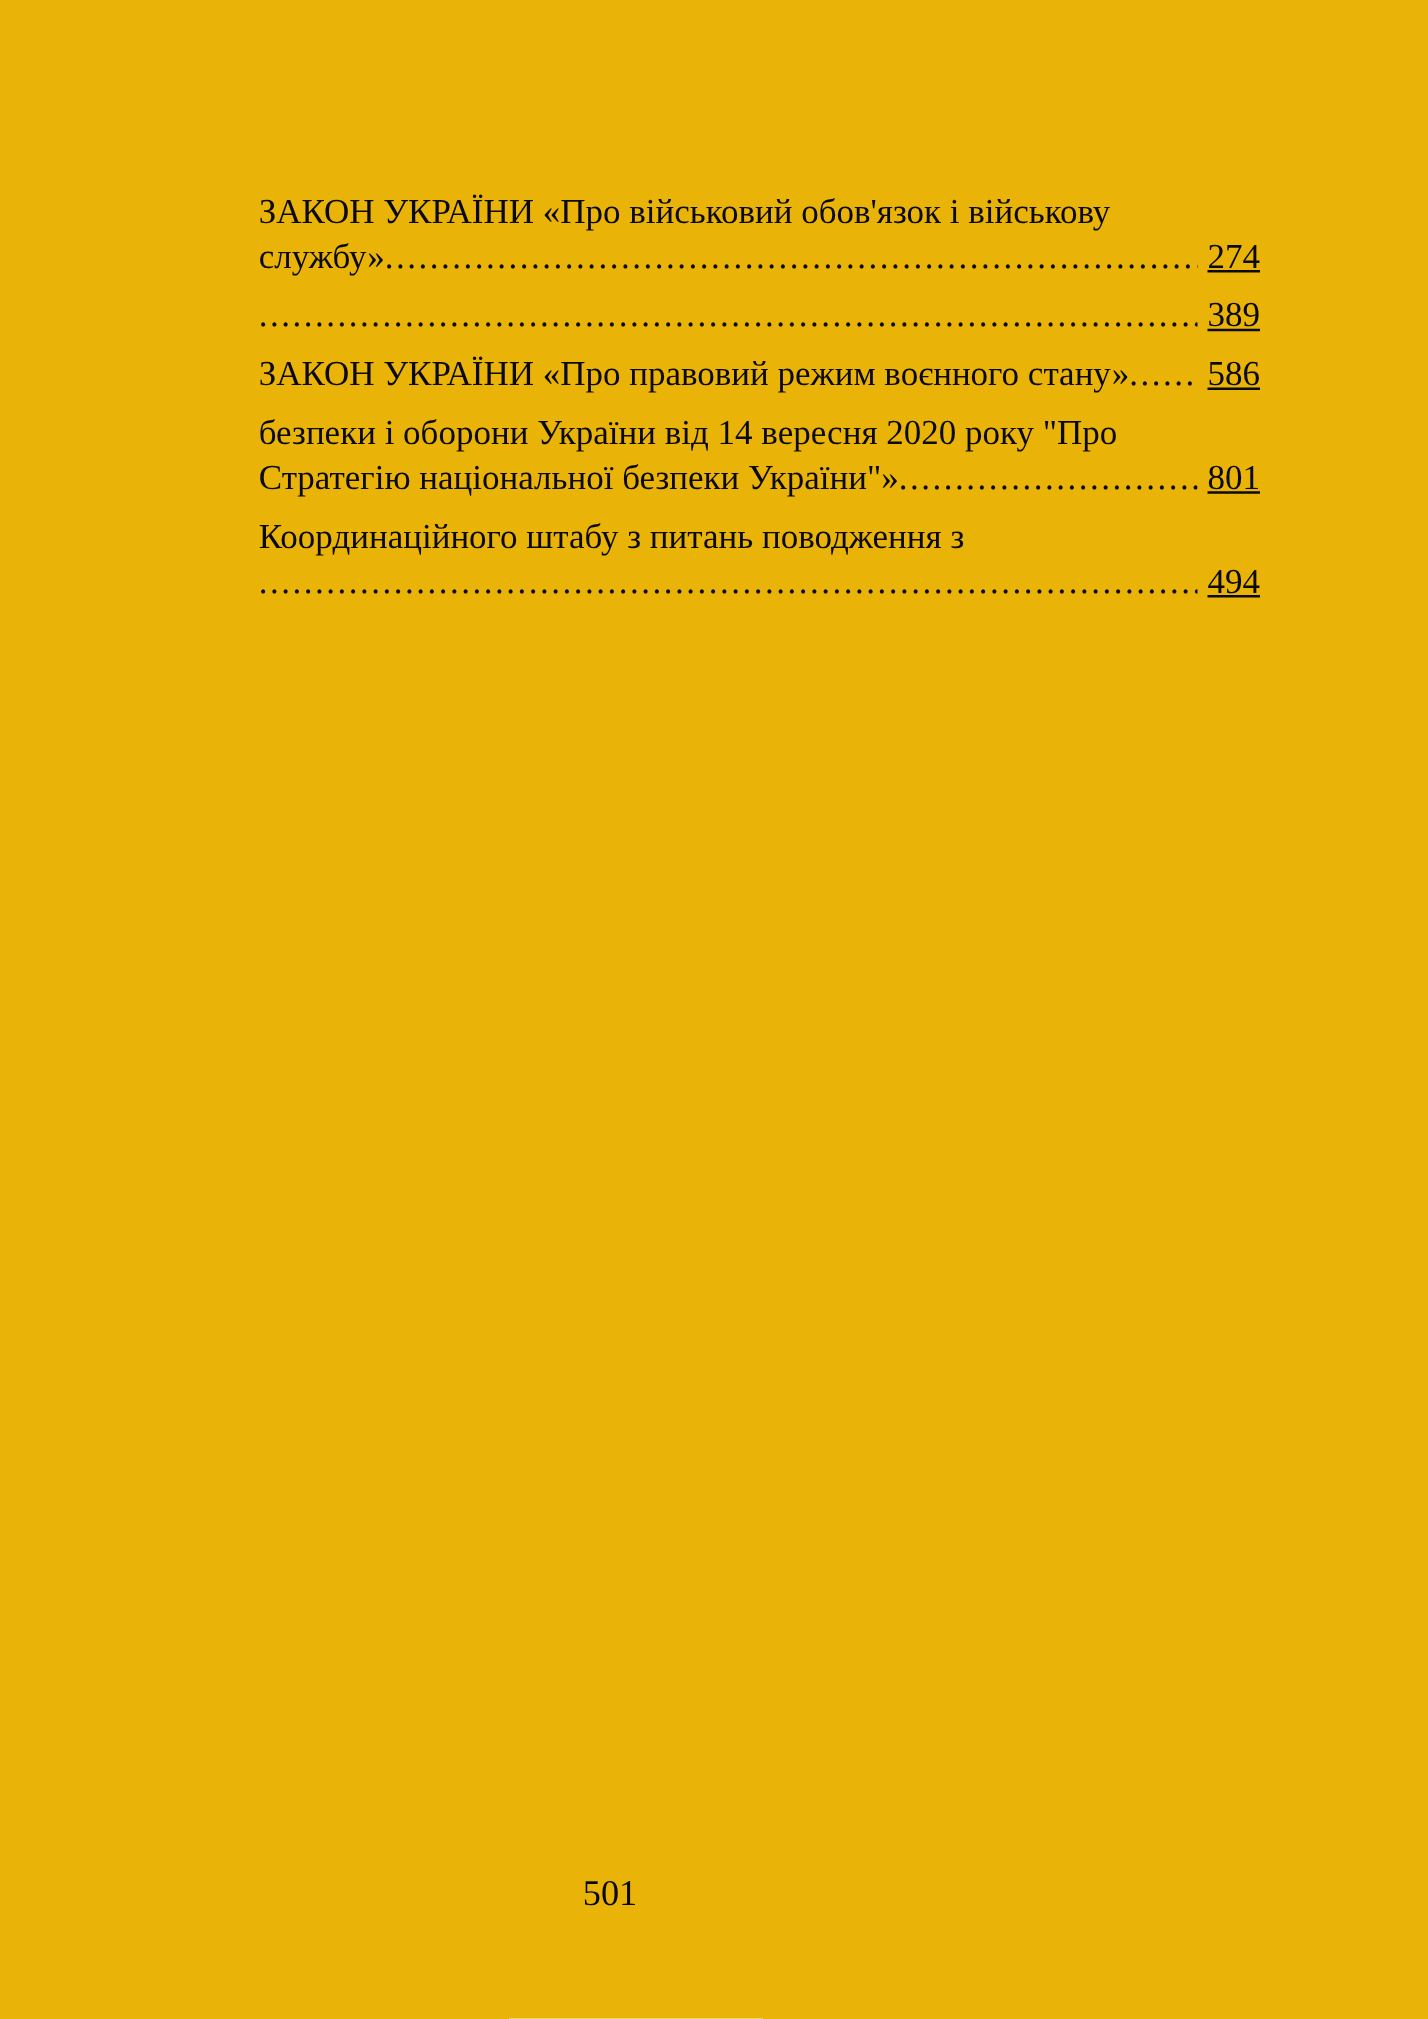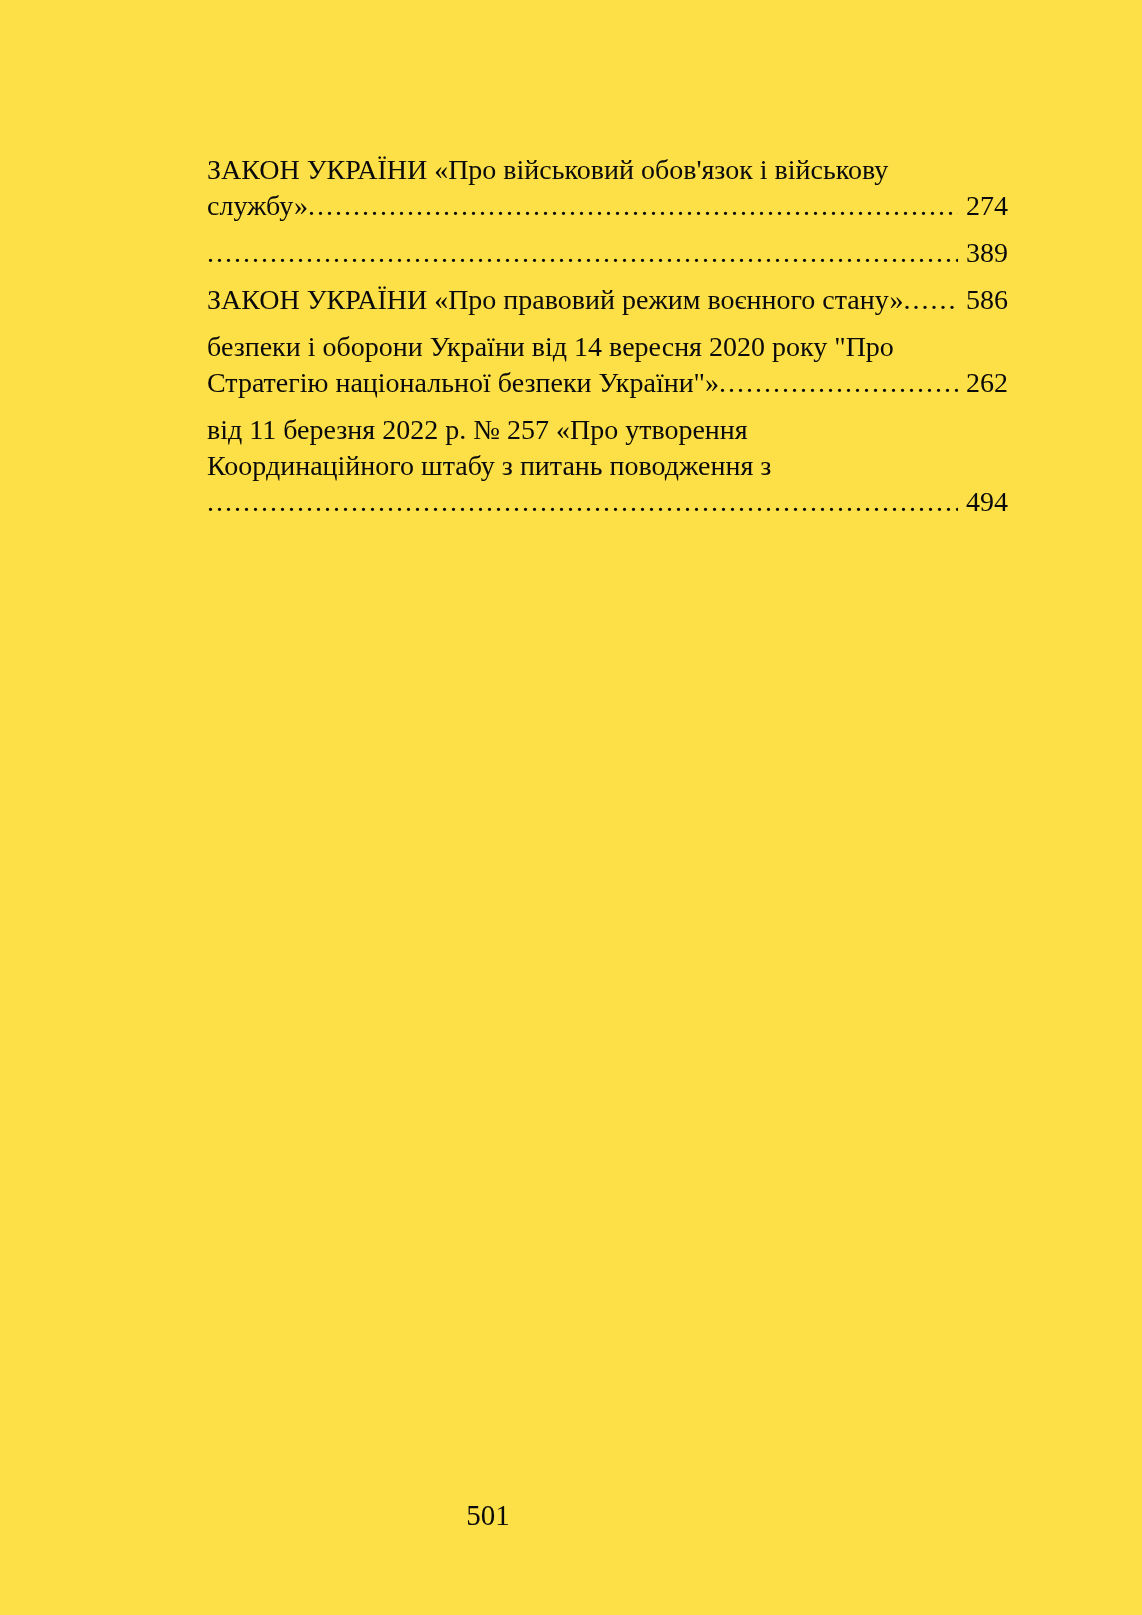--- a/index.html
+++ b/index.html
@@ -4,21 +4,21 @@
 <style>
   html, body {
     margin: 0;
     padding: 0;
     background: #ffffff;
   }
   .page {
     position: relative;
     width: 1142px;
     height: 1615px;
-    background: #fde047;
+    background: #eab308;
     color: #0a0a0a;
     font-family: "Liberation Serif", "DejaVu Serif", serif;
     overflow: hidden;
   }
   .toc {
     position: absolute;
     left: 207px;
     top: 152px;
     width: 801px;
     font-size: 28px;
@@ -42,20 +42,21 @@
     flex: 1 1 0;
     min-width: 0;
     overflow: hidden;
     white-space: nowrap;
     letter-spacing: 2px;
   }
   .pagenum {
     flex: 0 0 auto;
     padding-left: 8px;
     white-space: nowrap;
+    text-decoration: underline;
   }
   .footer {
     position: absolute;
     left: 0;
     top: 1497px;
     width: 976px;
     text-align: center;
     font-size: 29px;
     line-height: 36px;
   }
@@ -89,26 +90,25 @@
         <span class="leader">........................................................................................................................................................................</span>
         <span class="pagenum">586</span>
       </div>
     </div>
 
     <div class="entry">
       <div class="line">безпеки і оборони України від 14 вересня 2020 року "Про</div>
       <div class="lastline">
         <span class="text">Стратегію національної безпеки України"»</span>
         <span class="leader">........................................................................................................................................................................</span>
-        <span class="pagenum">262</span>
+        <span class="pagenum">801</span>
       </div>
     </div>
 
     <div class="entry">
-      <div class="line">від 11 березня 2022 р. № 257 «Про утворення</div>
       <div class="line">Координаційного штабу з питань поводження з</div>
       <div class="lastline">
         <span class="leader">........................................................................................................................................................................</span>
         <span class="pagenum">494</span>
       </div>
     </div>
 
   </div>
 
   <div class="footer">

